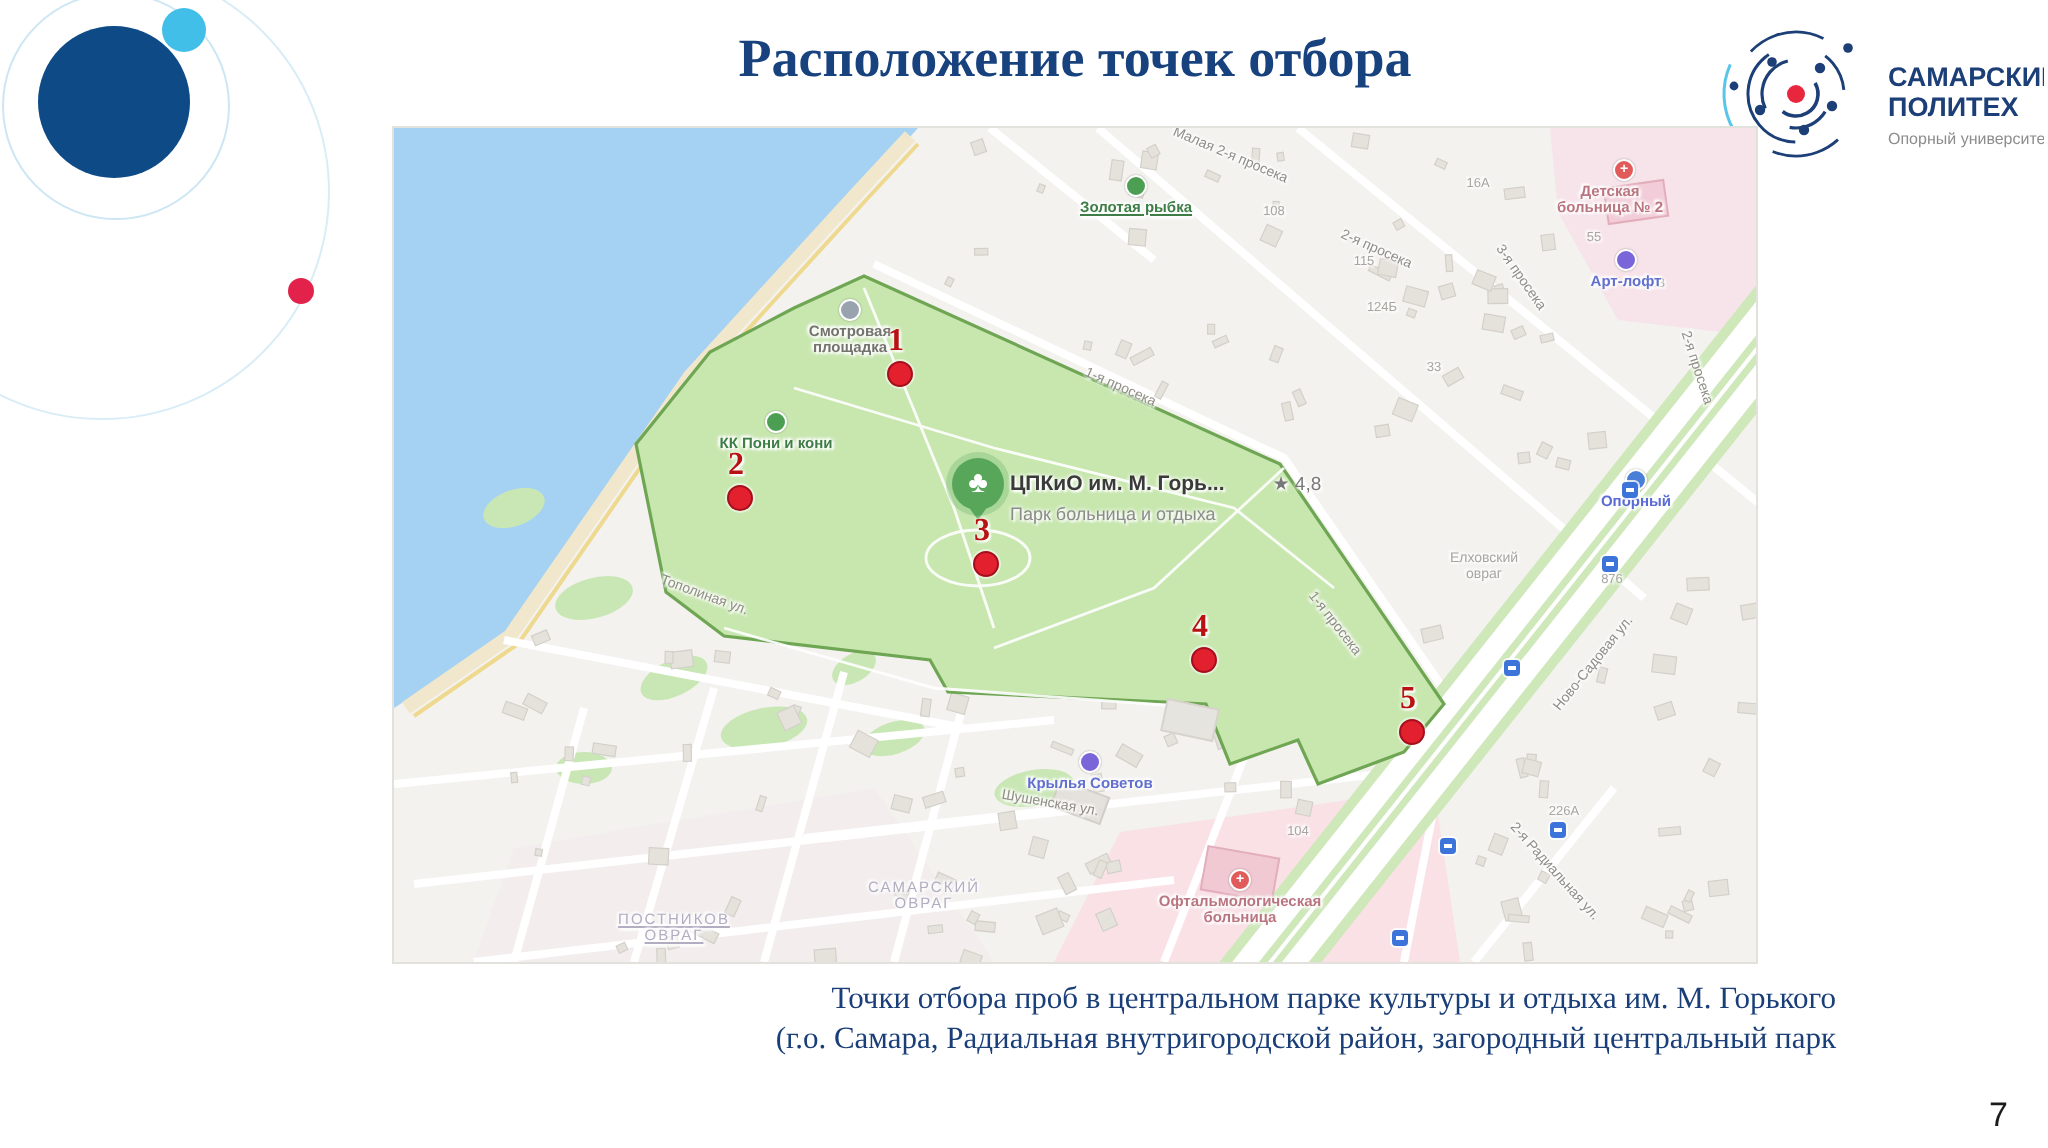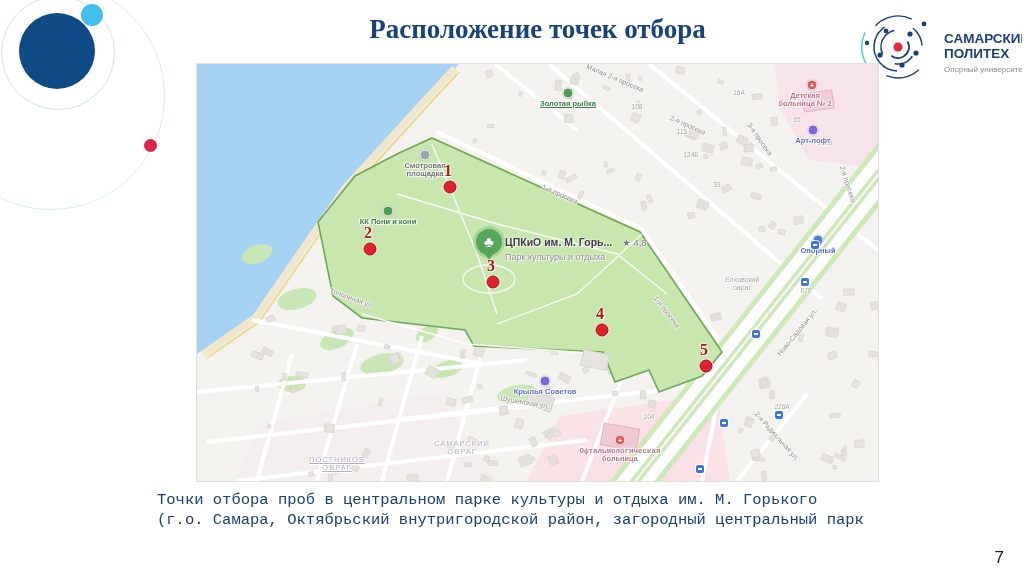--- a/index.html
+++ b/index.html
@@ -4,22 +4,22 @@
 <style>
   html,body{margin:0;padding:0;background:#888;}
   #slide{position:relative;width:1024px;height:574px;background:#ffffff;overflow:hidden;
          font-family:"Liberation Sans",sans-serif;}
   
   .circ{position:absolute;border-radius:50%;}
   .circ.outline{border:1px solid #cde6f4;background:transparent;}
   
   #title{position:absolute;left:197px;top:14px;width:681px;text-align:center;
          font-family:"Liberation Serif",serif;font-weight:bold;font-size:27px;color:#17427E;}
-  #caption{position:absolute;left:157px;top:490px;width:761px;text-align:left;
-         font-family:Liberation Mono, monospace;font-size:15.5px;color:#1A3E78;line-height:20px;}
+  #caption{position:absolute;left:157px;top:490px;width:761px;text-align:right;
+         font-family:Liberation Serif, serif;font-size:15.5px;color:#1A3E78;line-height:20px;}
   #page-number{position:absolute;right:20px;bottom:6px;font-size:17px;color:#1b1b1b;}
   
   #logo{position:absolute;left:852px;top:3px;width:170px;height:85px;}
   
   #map{position:absolute;left:197px;top:64px;width:681px;height:417px;background:#f3f2ef;
        overflow:hidden;outline:1px solid #e3e1db;}
   #map-bg{position:absolute;left:0;top:0;}
   .maplabel{position:absolute;transform:translate(-50%,-50%);white-space:nowrap;text-align:center;
        pointer-events:none;
        text-shadow:0 0 2px #fff,0 0 2px #fff,0 0 3px #fff,1px 1px 1px #fff,-1px -1px 1px #fff;}
@@ -35,21 +35,21 @@
        transform:translate(-50%,-50%);box-shadow:0 0 0 1px rgba(255,255,255,.8);}
   .bus i{position:absolute;left:2px;top:3px;width:4px;height:2px;background:#fff;}
   
   #park-marker{position:absolute;left:292px;top:181px;width:26px;height:26px;margin:-16px 0 0 -13px;
        background:#57A65A;border-radius:50%;box-shadow:0 0 0 3px rgba(110,180,110,.35);
        text-align:center;color:#fff;font-size:15px;line-height:25px;}
   #park-marker:after{content:"";position:absolute;left:8px;top:24px;border:5px solid transparent;
        border-top:7px solid #57A65A;}
   #park-marker-label{position:absolute;left:308px;top:168px;text-shadow:0 0 2px #fff,0 0 2px #fff,1px 1px 1px #fff;}
   #park-marker-title{font-size:10.5px;font-weight:bold;color:#3a3a3a;}
-  #park-marker-rating{font-size:9.5px;color:#787878;margin-left:10px;font-weight:normal;}
+  #park-marker-rating{font-size:9.5px;color:#787878;margin-left:24px;font-weight:normal;}
   #park-marker-sub{font-size:9px;color:#8b8b8b;margin-top:2px;}
   
   .sample-dot{position:absolute;width:11px;height:11px;border-radius:50%;background:#E3202E;
        border:1px solid #A50F1C;transform:translate(-50%,-50%);box-shadow:0 0 0 1px rgba(255,255,255,.5);}
   .sample-num{position:absolute;transform:translate(-50%,-100%);font-family:"Liberation Serif",serif;
        font-weight:bold;font-size:16px;color:#B81212;
        text-shadow:0 0 2px #fff,0 0 2px #fff,1px 1px 1px #fff;}
 </style>
 </head>
 <body>
@@ -278,21 +278,21 @@
       <rect x="405" y="362" width="36" height="22" fill="#f0c9d2" stroke="#e3aebc" transform="rotate(10 423 373)"></rect>
       <rect x="606" y="28" width="30" height="18" fill="#f2cdd9" stroke="#e3aebc" transform="rotate(-8 621 37)"></rect>
       <rect x="330" y="330" width="26" height="14" fill="#e4e1dc" stroke="#d1cec8" transform="rotate(20 343 337)"></rect>
     </svg>
 
     <div id="overlay" style="position:absolute;left:0;top:0;width:681px;height:417px;">
 
       <div id="park-marker"><span>♣</span></div>
       <div id="park-marker-label" class="maplabel" style="transform:none;text-align:left;">
         <span id="park-marker-title">ЦПКиО им. М. Горь...</span><span id="park-marker-rating">★ 4,8</span>
-        <div id="park-marker-sub">Парк культуры и отдыха</div>
+        <div id="park-marker-sub">Парк больница и отдыха</div>
       </div>
     <div class="maplabel street" style="left: 418px; top: 14px; transform: translate(-50%, -50%) rotate(23deg);">Малая 2-я просека</div>
         <div class="maplabel street" style="left: 491px; top: 61px; transform: translate(-50%, -50%) rotate(24deg);">2-я просека</div>
         <div class="maplabel street" style="left: 563px; top: 75px; transform: translate(-50%, -50%) rotate(55deg);">3-я просека</div>
         <div class="maplabel street" style="left: 651px; top: 120px; transform: translate(-50%, -50%) rotate(72deg);">2-я просека</div>
         <div class="maplabel street" style="left: 363px; top: 130px; transform: translate(-50%, -50%) rotate(24deg);">1-я просека</div>
         <div class="maplabel street" style="left: 470px; top: 248px; transform: translate(-50%, -50%) rotate(52deg);">1-я просека</div>
         <div class="maplabel street" style="left: 600px; top: 268px; transform: translate(-50%, -50%) rotate(-51deg);">Ново-Садовая ул.</div>
         <div class="maplabel street" style="left: 155px; top: 234px; transform: translate(-50%, -50%) rotate(20deg);">Тополиная ул.</div>
         <div class="maplabel street" style="left: 328px; top: 338px; transform: translate(-50%, -50%) rotate(10deg);">Шушенская ул.</div>
@@ -343,21 +343,21 @@
         </div>
         <div class="poi-dot" style="left: 621px; top: 176px; background: rgb(74, 127, 216);"></div>
         <div class="maplabel poi-label" style="left: 621px; top: 187px; color: rgb(91, 107, 213);">
           <div>Опорный</div>
         </div>
         <div class="poi-dot" style="left: 348px; top: 317px; background: rgb(122, 102, 216);"></div>
         <div class="maplabel poi-label" style="left: 348px; top: 328px; color: rgb(98, 112, 207);">
           <div>Крылья Советов</div>
         </div>
         <div class="poi-dot" style="left: 423px; top: 376px; background: rgb(226, 91, 91);">+</div>
-        <div class="maplabel poi-label" style="left: 423px; top: 391px; color: rgb(186, 118, 128); font-family: Liberation Mono, monospace;">
+        <div class="maplabel poi-label" style="left: 423px; top: 391px; color: rgb(186, 118, 128);">
           <div>Офтальмологическая</div>
           <div>больница</div>
         </div>
         <div class="bus" style="left: 618px; top: 181px;">
           <i></i>
         </div>
         <div class="bus" style="left: 608px; top: 218px;">
           <i></i>
         </div>
         <div class="bus" style="left: 559px; top: 270px;">
@@ -380,17 +380,17 @@
         <div class="sample-num" style="left: 294px; top: 211px;">3</div>
         <div class="sample-dot" style="left: 405px; top: 266px;"></div>
         <div class="sample-num" style="left: 403px; top: 259px;">4</div>
         <div class="sample-dot" style="left: 509px; top: 302px;"></div>
         <div class="sample-num" style="left: 507px; top: 295px;">5</div>
       </div>
   </div>
 
   <div id="caption">
     <div>Точки отбора проб в центральном парке культуры и отдыха им. М. Горького</div>
-    <div>(г.о. Самара, Октябрьский внутригородской район, загородный центральный парк</div>
+    <div>(г.о. Самара, Радиальная внутригородской район, загородный центральный парк</div>
   </div>
 
   <div id="page-number">7</div>
 </div>
 
 </body></html>

